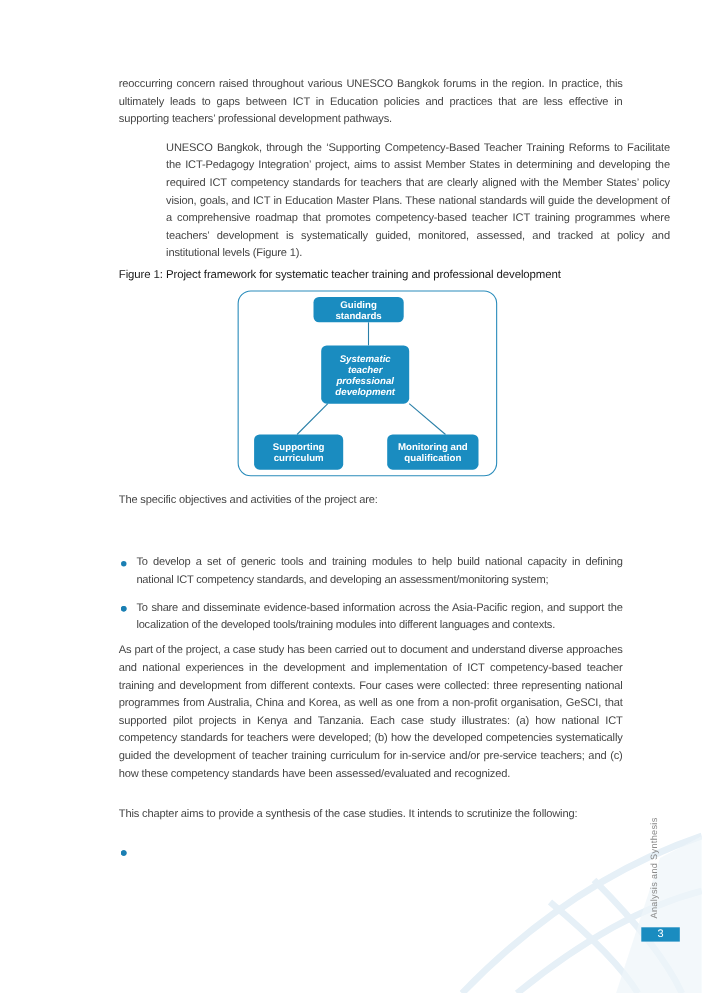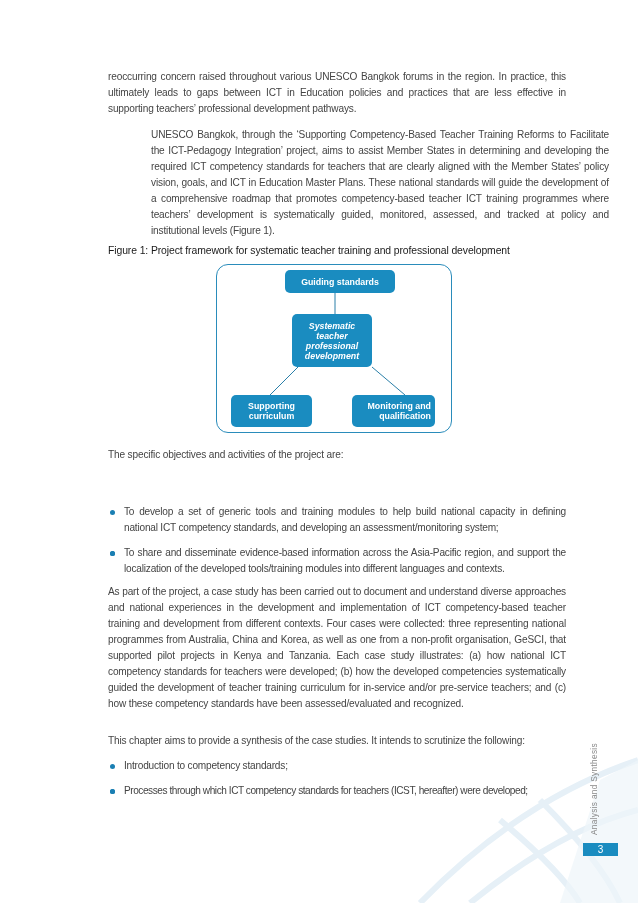--- a/index.html
+++ b/index.html
@@ -71,24 +71,24 @@
 </div>
 
 <div class="fig-caption">Figure 1: Project framework for systematic teacher training and professional development</div>
 
 <div class="figure-frame"></div>
 <svg class="connector">
   <line x1="335" y1="293" x2="335" y2="314" stroke="#2a7fa8" stroke-width="1"></line>
   <line x1="298" y1="367" x2="270" y2="395" stroke="#2a7fa8" stroke-width="1"></line>
   <line x1="372" y1="367" x2="405" y2="395" stroke="#2a7fa8" stroke-width="1"></line>
 </svg>
-<div class="node" style="left:285px; top:270px; width:110px; height:23px;">Guiding standards</div>
+<div class="node" style="left:285px; top:270px; width:82px; height:23px;">Guiding standards</div>
 <div class="node" style="left:292px; top:314px; width:80px; height:53px;font-style:italic;">Systematic teacher professional development</div>
 <div class="node" style="left:231px; top:395px; width:81px; height:32px;">Supporting curriculum</div>
-<div class="node" style="left:352px; top:395px; width:83px; height:32px;text-align:right;">Monitoring and qualification</div>
+<div class="node" style="left:352px; top:395px; width:83px; height:32px;">Monitoring and qualification</div>
 
 <div class="col" style="top:447px;">
   <p class="para">The specific objectives and activities of the project are:</p>
 </div>
 
 <div class="col" style="top:472px;">
   <ul class="bullet-list">
     <li class="bullet-item" style="margin-bottom:9px;margin-top:32px;">
       <span class="bullet-dot"></span>
       <span>To develop a set of generic tools and training modules to help build national capacity in defining national ICT competency standards, and developing an assessment/monitoring system;</span>
@@ -108,26 +108,21 @@
 </div>
 
 <div class="col" style="top:733px;">
   <p class="para">This chapter aims to provide a synthesis of the case studies. It intends to scrutinize the following:</p>
 </div>
 
 <div class="col" style="top:758px;">
   <ul class="bullet-list">
     <li class="bullet-item" style="margin-bottom:9px;">
       <span class="bullet-dot"></span>
-      <span>Introduction to competency standards;</span>
-    </li>
-    <li class="bullet-item" style="margin-bottom:9px;">
-      <span class="bullet-dot"></span>
     </li>
     <li class="bullet-item" style="letter-spacing:-0.45px;">
       <span class="bullet-dot"></span>
-      <span>Processes through which ICT competency standards for teachers (ICST, hereafter) were developed;</span>
     </li>
   </ul>
 </div>
 
 <div class="side-label">Analysis and Synthesis</div>
 <div class="page-num">3</div>
 
 </body></html>

